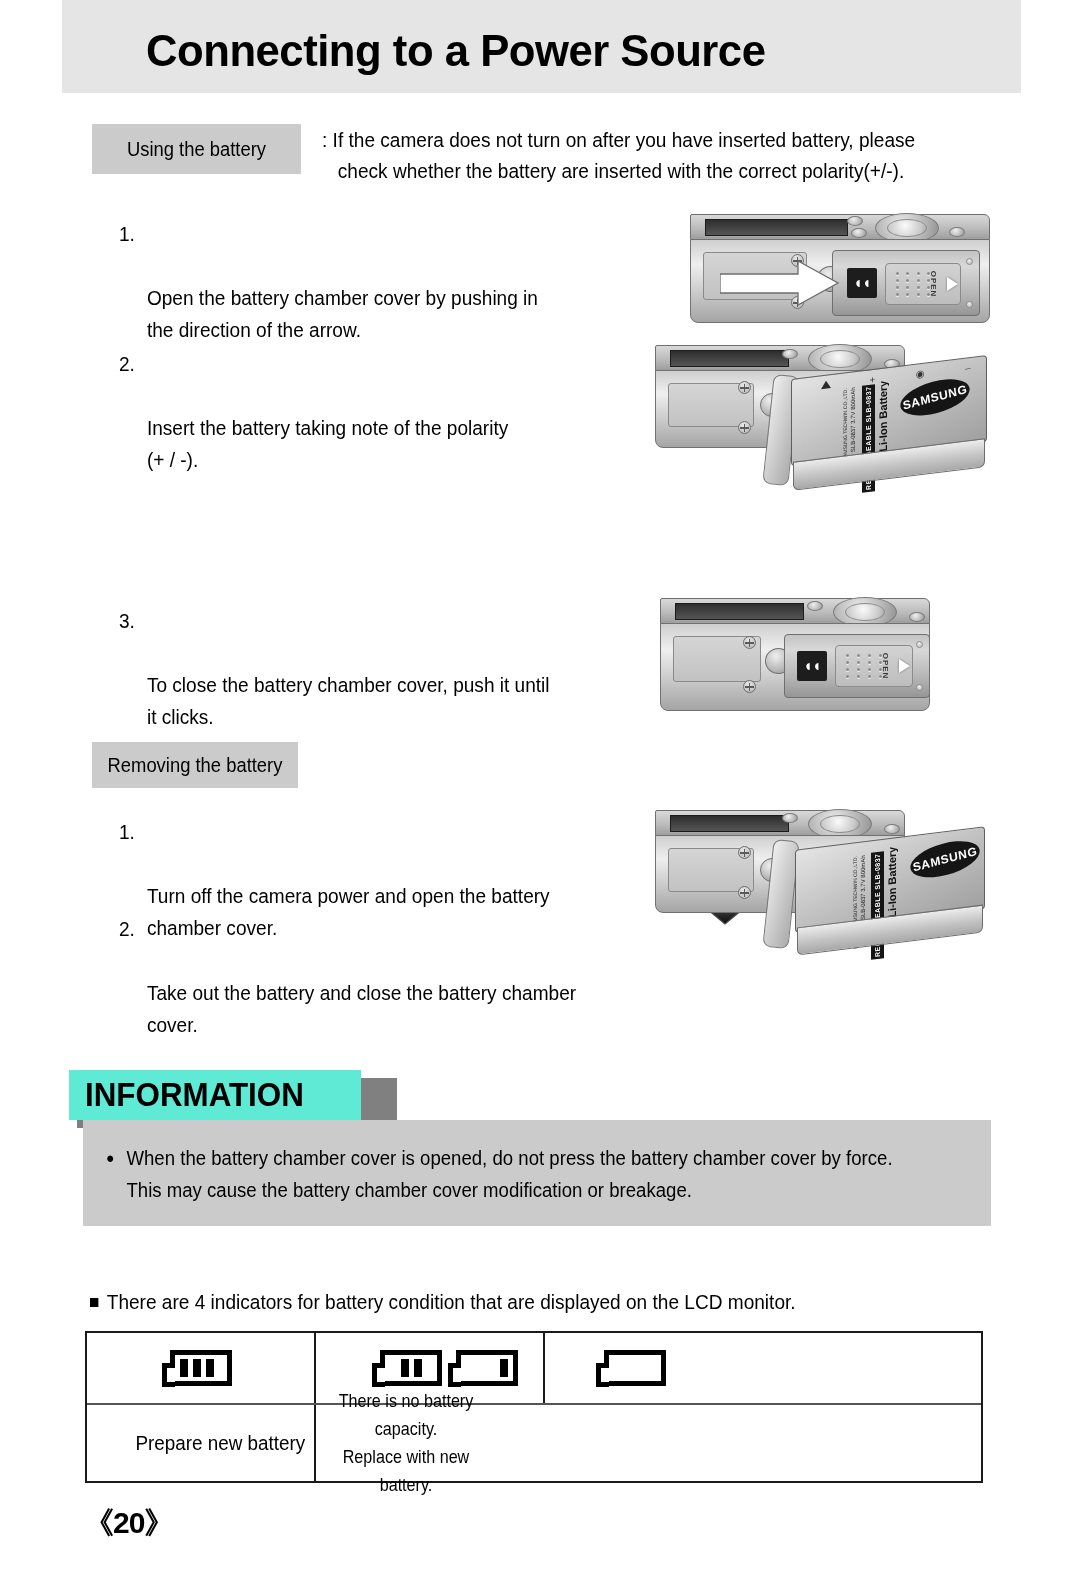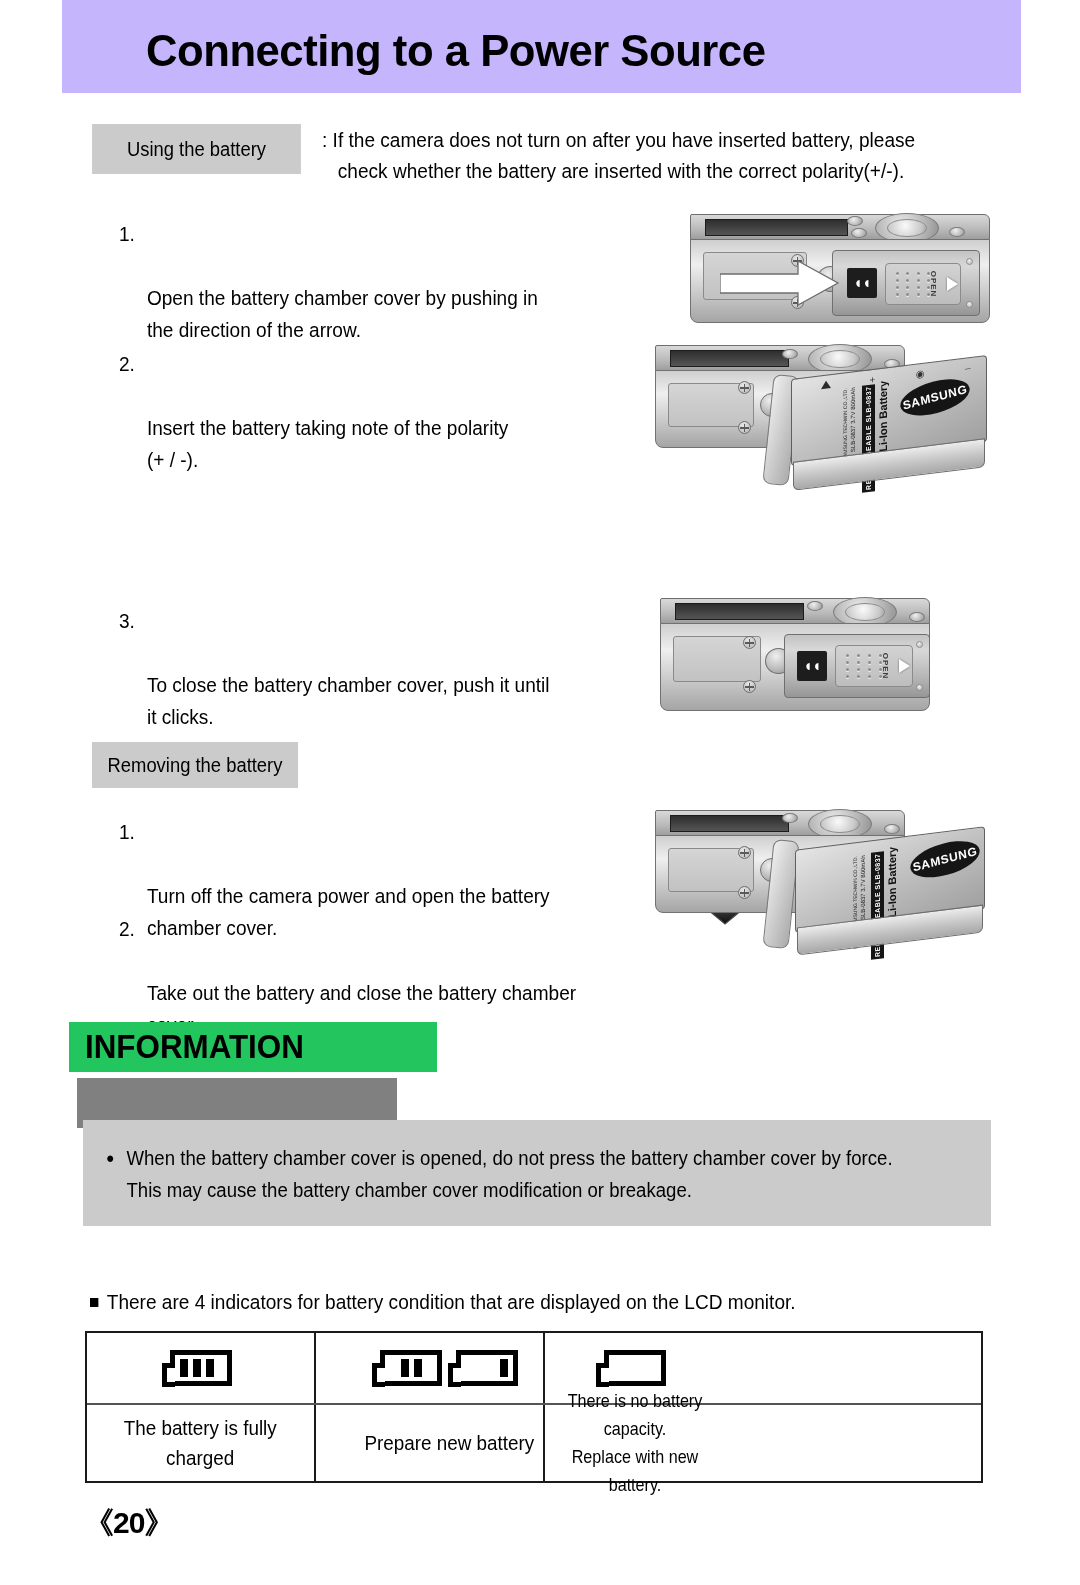--- a/index.html
+++ b/index.html
@@ -8,21 +8,21 @@
     font-family:"Liberation Sans", sans-serif;
     color:#000;
     position:relative;
     overflow:hidden;
   }
   .page{position:relative;width:1080px;height:1585px;}
 
   
   .header-band{
     position:absolute;left:62px;top:0;width:959px;height:93px;
-    background:#c4b5fd;
+    background:#e5e5e5;
   }
   .header-title{
     position:absolute;left:84px;top:28px;
     font-size:45px;font-weight:bold;letter-spacing:-0.5px;
     line-height:1;
     transform:scaleX(0.97);
     transform-origin:left center;
     white-space:nowrap;
   }
 
@@ -58,22 +58,22 @@
   .s3{left:119px;top:605px;width:620px;}
   .r1{left:119px;top:816px;width:620px;}
   .r2{left:119px;top:913px;width:620px;}
 
   
   .info-shadow{
     position:absolute;left:77px;top:1078px;width:320px;height:50px;
     background:#808080;
   }
   .info-chip{
-    position:absolute;left:69px;top:1022px;width:368px;height:50px;
-    background:#22c55e;
+    position:absolute;left:69px;top:1070px;width:292px;height:50px;
+    background:#5eead4;
   }
   .info-chip span{
     position:absolute;left:16px;top:6px;
     font-size:33px;font-weight:bold;letter-spacing:0px;
     transform:scaleX(0.95);transform-origin:left top;
   }
   .info-body{
     position:absolute;left:83px;top:1120px;width:908px;height:106px;
     background:#cbcbcb;
   }
@@ -619,24 +619,20 @@
         </span>
       </div>
       <div class="bcell c3">
         <span class="batt">
           <span class="bars"></span>
         </span>
       </div>
     </div>
 
     <div class="brow r-sts">
-      <div class="bcell c1">
-        <span class="tx" style="white-space:pre-line;">The battery is fully
-charged</span>
-      </div>
       <div class="bcell c2">
         <span class="tx" style="white-space:pre-line;">Prepare new battery</span>
       </div>
       <div class="bcell c3 small">
         <span class="tx" style="white-space:pre-line;">There is no battery capacity.
 Replace with new battery.</span>
       </div>
     </div>
 
   </div>

